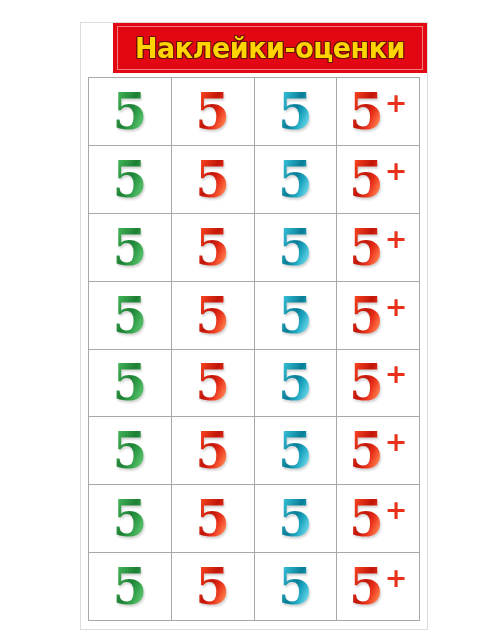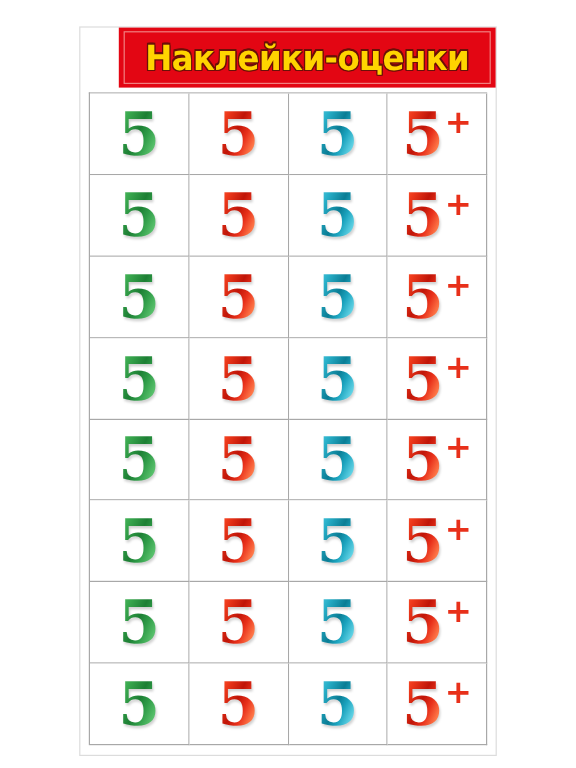--- a/index.html
+++ b/index.html
@@ -9,21 +9,21 @@
   }
   body {
     width: 480px;
     height: 640px;
     font-family: "Liberation Sans", sans-serif;
     overflow: hidden;
   }
 
   #sheet {
     position: absolute;
-    left: 66px;
+    left: 80px;
     top: 22px;
     width: 348px;
     height: 608px;
     box-sizing: border-box;
     background: #ffffff;
     border: 1px solid #dcdcdc;
     padding-left: 32px;
   }
 
   

